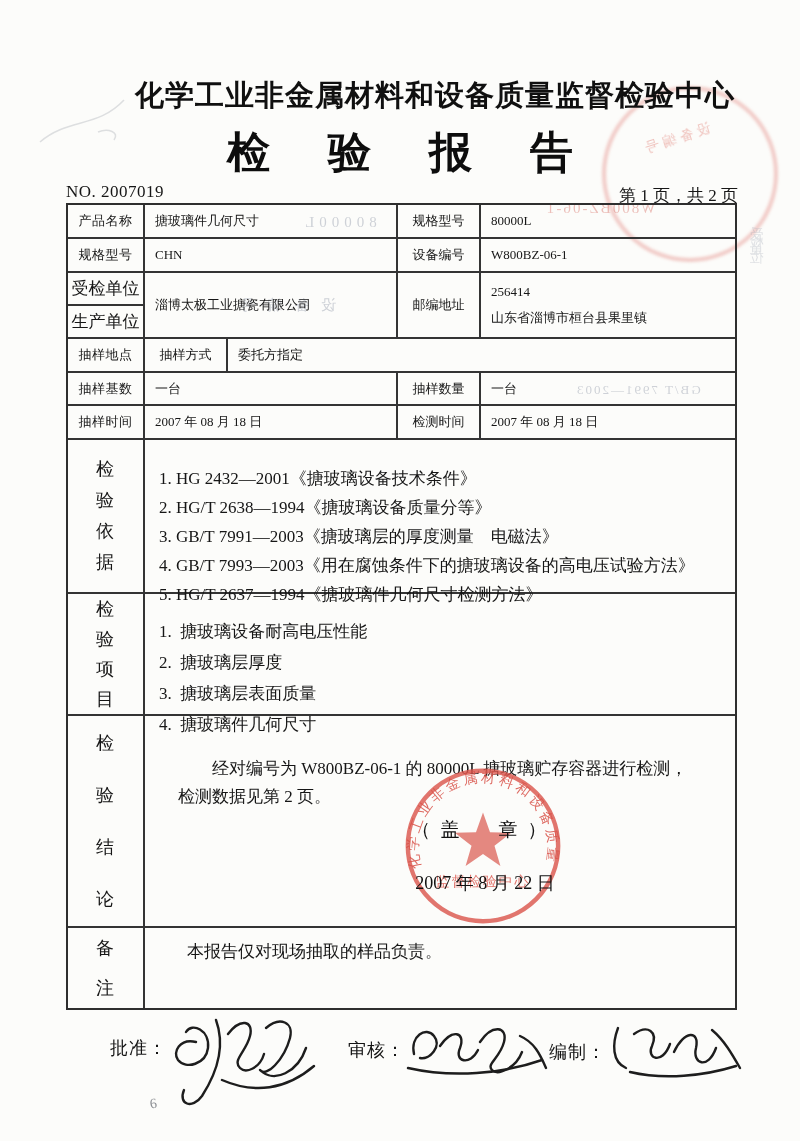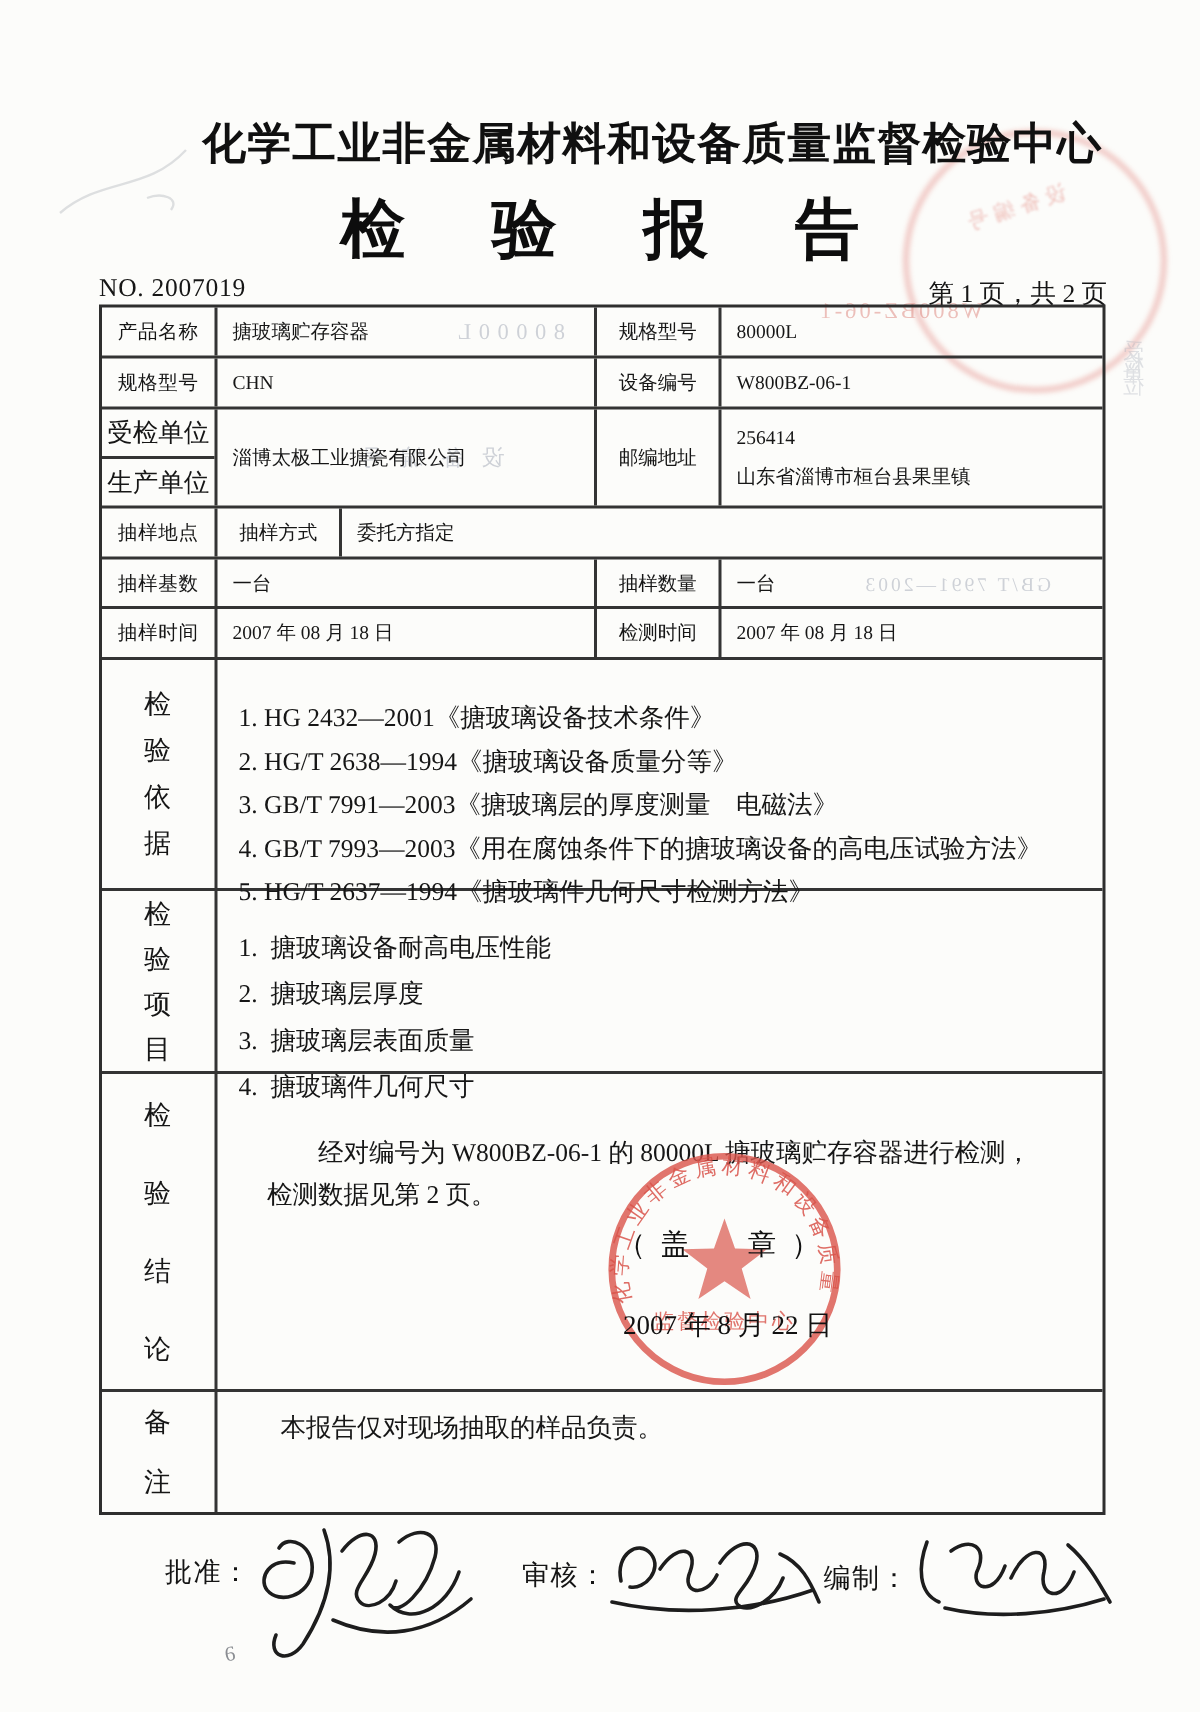--- a/index.html
+++ b/index.html
@@ -90,21 +90,21 @@
 
 <div class="abs org-title">化学工业非金属材料和设备质量监督检验中心</div>
 <div class="abs report-title">检验报告</div>
 <div class="abs report-no">NO. 2007019</div>
 <div class="abs page-indicator">第 1 页，共 2 页</div>
 
 <div class="abs tbl">
 
   <div class="row h34">
     <div class="cell lab">产品名称</div>
-    <div class="cell v1">搪玻璃贮存容器</div>
+    <div class="cell v1">搪玻璃件几何尺寸</div>
     <div class="cell lab2">规格型号</div>
     <div class="cell v2">80000L</div>
   </div>
 
   <div class="row h34">
     <div class="cell lab">规格型号</div>
     <div class="cell v1">CHN</div>
     <div class="cell lab2">设备编号</div>
     <div class="cell v2">W800BZ-06-1</div>
   </div>

